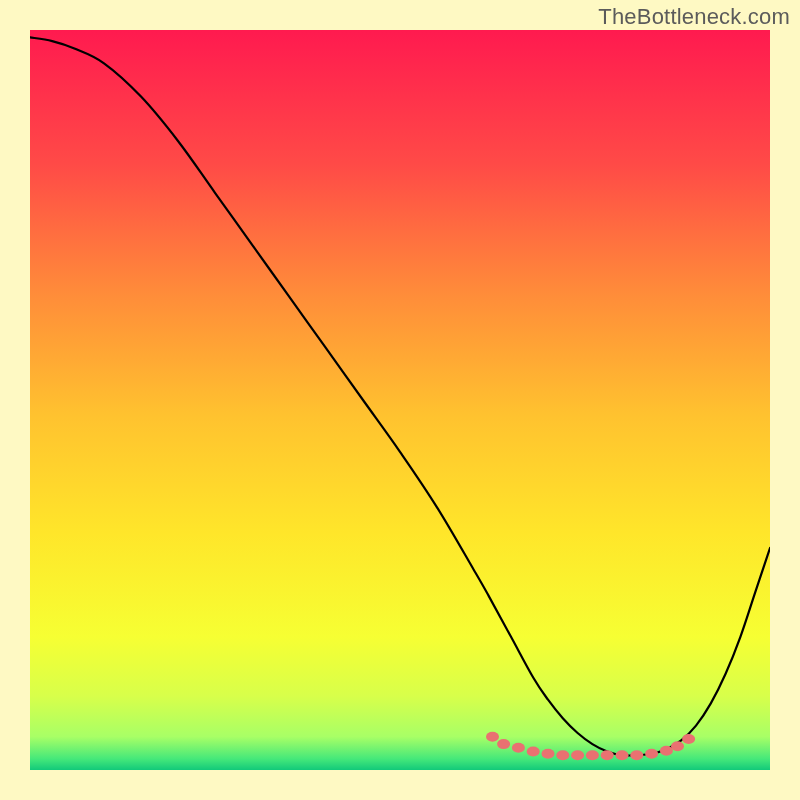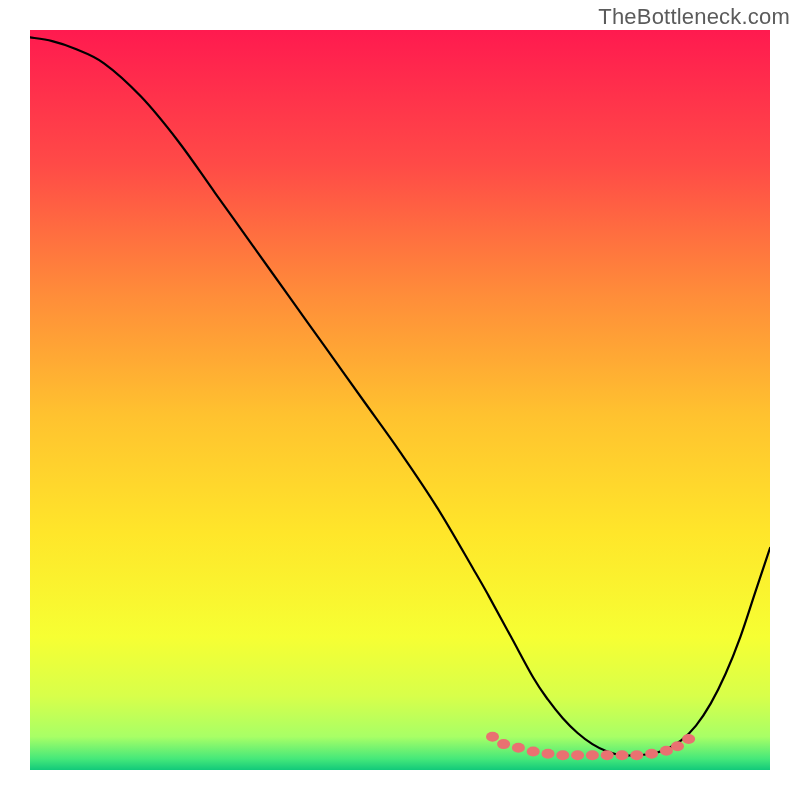--- a/index.html
+++ b/index.html
@@ -1,21 +1,21 @@
 <!DOCTYPE html>
 <html><head>
 <meta charset="utf-8">
 <style>
   * { margin: 0; padding: 0; box-sizing: border-box; }
   html, body { width: 800px; height: 800px; overflow: hidden; background: #000; }
   .frame {
     position: relative;
     width: 800px;
     height: 800px;
-    background: #ffffff;
+    background: #fef9c3;
   }
   .watermark {
     position: absolute;
     top: 4px;
     right: 10px;
     font-family: Arial, sans-serif;
     font-size: 22px;
     font-weight: 500;
     color: #5b5b5b;
     letter-spacing: 0.2px;

